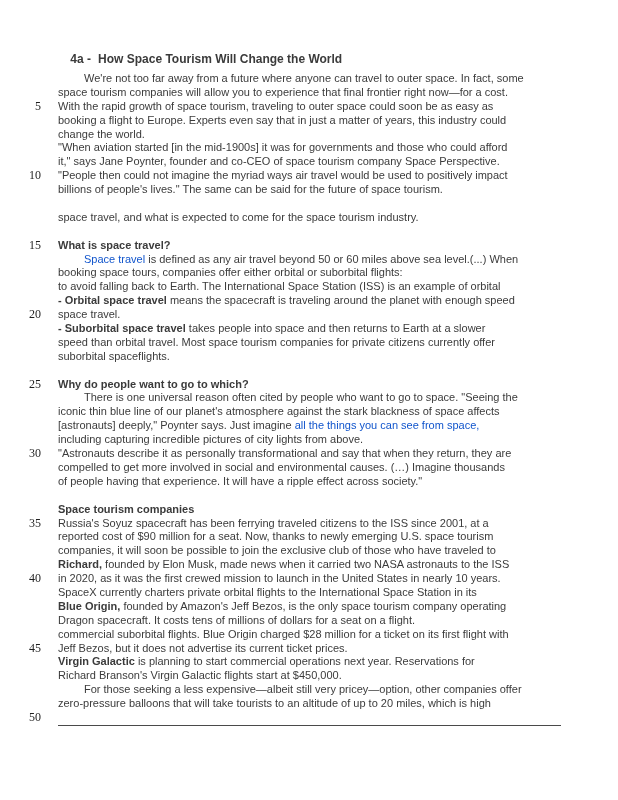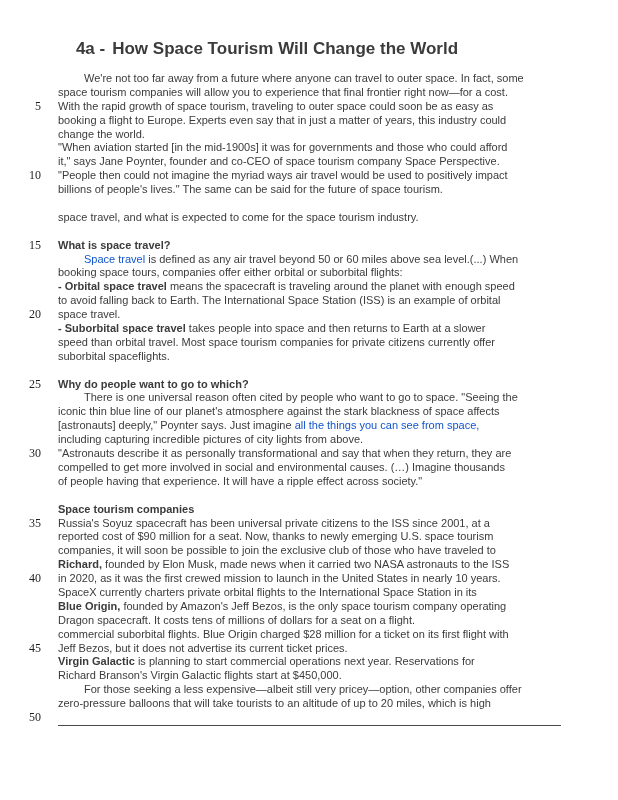--- a/index.html
+++ b/index.html
@@ -9,22 +9,22 @@
     font-family: "Liberation Sans", "DejaVu Sans", sans-serif;
     overflow: hidden;
   }
   .page {
     position: relative;
     width: 618px; height: 800px;
     background: #ffffff;
   }
   .title-row {
     position: absolute;
-    left: 57px; top: 28px;
-    font-size: 17px; line-height: 14px;
+    left: 57px; top: 38px;
+    font-size: 12px; line-height: 14px;
     font-weight: bold;
     color: var(--text, #3a3a3a);
     white-space: pre;
   }
   .title-text { margin-left: 7px; }
   .passage {
     position: absolute;
     left: 0; top: 72px;
     width: 618px;
   }
@@ -119,25 +119,25 @@
       <div class="line">
         <span class="lnum"></span>
         <span class="ltext indent"><span class="link">Space travel</span><span> is defined as any air travel beyond 50 or 60 miles above sea level.(...) When</span></span>
       </div>
       <div class="line">
         <span class="lnum"></span>
         <span class="ltext"><span>booking space tours, companies offer either orbital or suborbital flights:</span></span>
       </div>
       <div class="line">
         <span class="lnum"></span>
+        <span class="ltext"><span>to avoid falling back to Earth. The International Space Station (ISS) is an example of orbital</span></span>
+      </div>
+      <div class="line">
+        <span class="lnum"></span>
         <span class="ltext"><span class="b">- Orbital space travel</span><span> means the spacecraft is traveling around the planet with enough speed</span></span>
-      </div>
-      <div class="line">
-        <span class="lnum"></span>
-        <span class="ltext"><span>to avoid falling back to Earth. The International Space Station (ISS) is an example of orbital</span></span>
       </div>
       <div class="line">
         <span class="lnum">20</span>
         <span class="ltext"><span>space travel.</span></span>
       </div>
       <div class="line">
         <span class="lnum"></span>
         <span class="ltext"><span class="b">- Suborbital space travel</span><span> takes people into space and then returns to Earth at a slower</span></span>
       </div>
       <div class="line">
@@ -187,21 +187,21 @@
       <div class="line">
         <span class="lnum"></span>
         <span class="ltext"></span>
       </div>
       <div class="line">
         <span class="lnum"></span>
         <span class="ltext"><span class="b">Space tourism companies</span></span>
       </div>
       <div class="line">
         <span class="lnum">35</span>
-        <span class="ltext"><span>Russia's Soyuz spacecraft has been universal private citizens to the ISS since 2001, at a</span></span>
+        <span class="ltext"><span>Russia's Soyuz spacecraft has been ferrying traveled citizens to the ISS since 2001, at a</span></span>
       </div>
       <div class="line">
         <span class="lnum"></span>
         <span class="ltext"><span>reported cost of $90 million for a seat. Now, thanks to newly emerging U.S. space tourism</span></span>
       </div>
       <div class="line">
         <span class="lnum"></span>
         <span class="ltext"><span>companies, it will soon be possible to join the exclusive club of those who have traveled to</span></span>
       </div>
       <div class="line">

